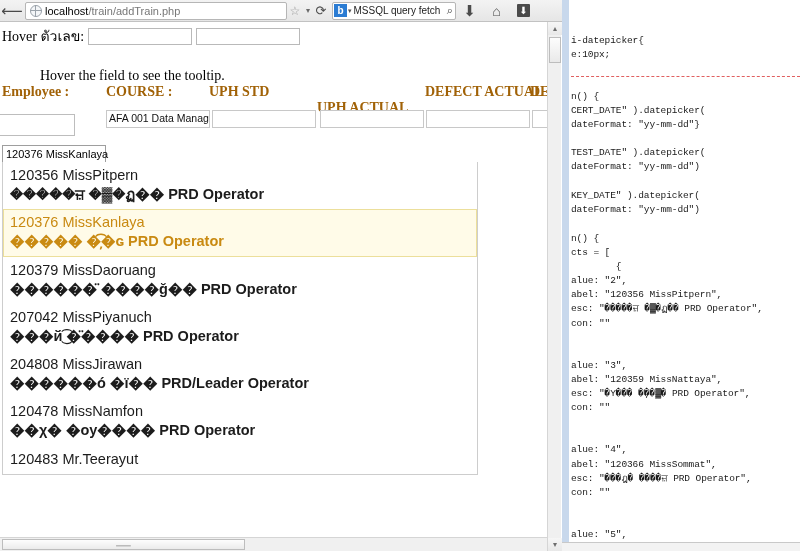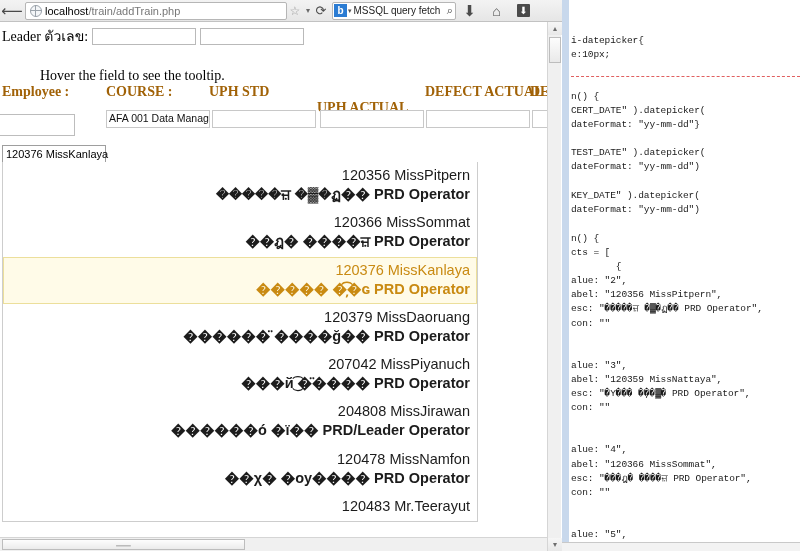--- a/index.html
+++ b/index.html
@@ -219,21 +219,20 @@
     border: 1px solid #cdcdcd;
     border-top: none;
     overflow: hidden;
     font-family: "Liberation Sans", sans-serif;
   }
   .ac-item {
     padding: 3px 6px 4px 6px;
     border: 1px solid transparent;
     color: #1a1a1a;
     line-height: 1.32;
-    text-align: right;
   }
   .ac-item .ac-label {
     font-size: 14.5px;
     color: #1c1c1c;
     white-space: nowrap;
   }
   .ac-item .ac-desc {
     font-size: 14.5px;
     color: #1c1c1c;
     white-space: nowrap;
@@ -368,21 +367,21 @@
     <div class="tb-btn menu">
         <span class="menu-dot"></span>
         <span style="font-size:7px;color:#555;margin-left:1px;">▾</span>
       </div>
   </div>
   <div id="chrome-topright"></div>
 
   <div id="page">
 
     <div id="numrow">
-      <span id="numlabel">Leader ตัวเลข:</span>
+      <span id="numlabel">Hover ตัวเลข:</span>
       <input id="num1" class="txtinput" type="text" value="" style="">
       <input id="num2" class="txtinput" type="text" value="" style="">
     </div>
 
     <div id="tooltip-note">Hover the field to see the tooltip.</div>
 
     <div id="grid">
       <div id="grid-head">
           <div class="col-head" style="left: 2px;">Employee :</div>
           <div class="col-head" style="left: 106px;">COURSE :</div>
@@ -404,24 +403,20 @@
 
     <div id="ac-input">
       <span>120376 MissKanlaya</span>
         <span id="ac-caret"></span>
     </div>
 
     <div id="ac-menu">
         <div class="ac-item">
           <div class="ac-label">120356 MissPitpern</div>
           <div class="ac-desc">�����ਜ਼ �▓�ฏ�� PRD Operator</div>
-        </div>
-        <div class="ac-item">
-          <div class="ac-label">120366 MissSommat</div>
-          <div class="ac-desc">��ฎ� ����ਜ਼ PRD Operator</div>
         </div>
         <div class="ac-item active">
           <div class="ac-label">120376 MissKanlaya</div>
           <div class="ac-desc">����� �̦͡�ɢ PRD Operator</div>
         </div>
         <div class="ac-item">
           <div class="ac-label">120379 MissDaoruang</div>
           <div class="ac-desc">������̈ ����ğ�� PRD Operator</div>
         </div>
         <div class="ac-item">

